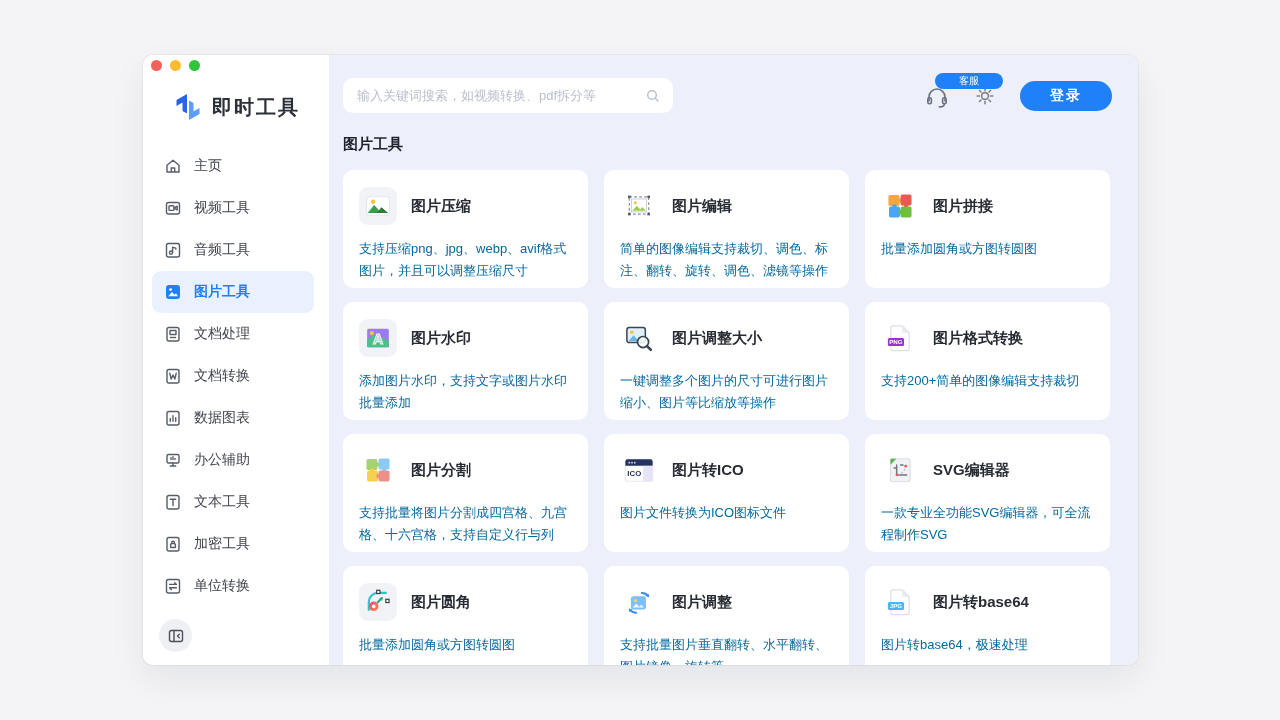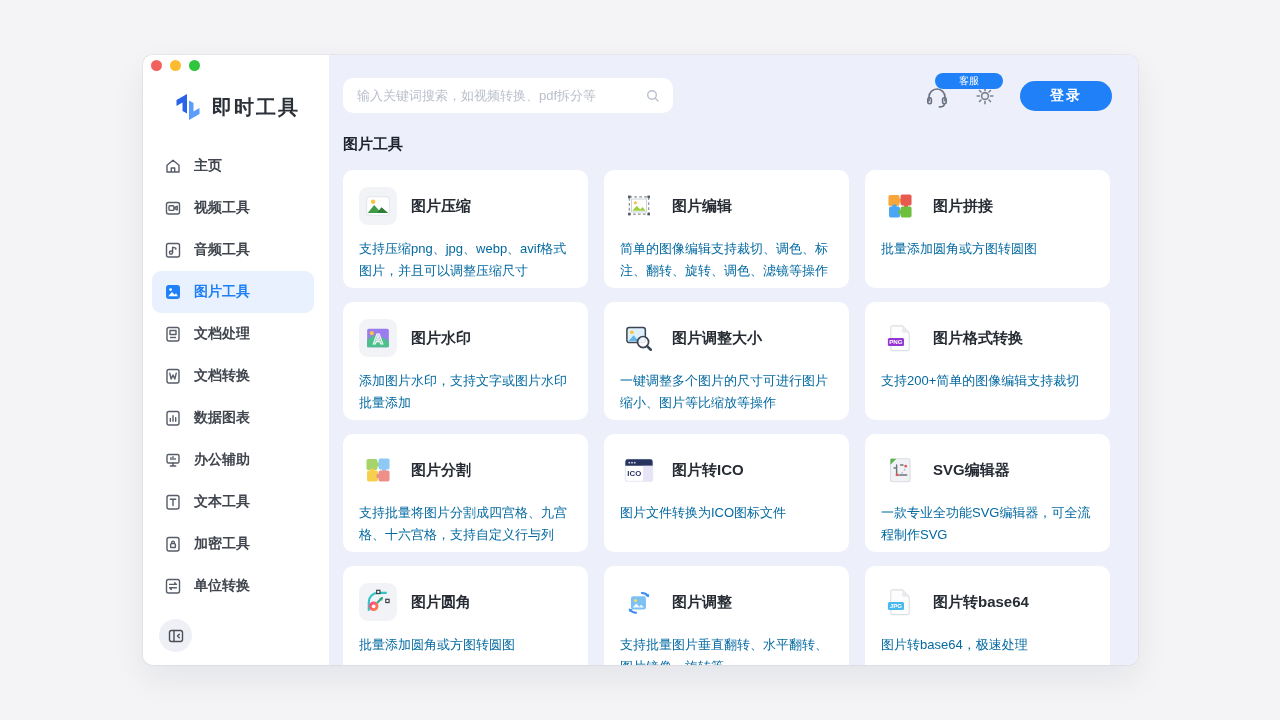--- a/index.html
+++ b/index.html
@@ -17,21 +17,21 @@
   
   .sidebar { width:186px; flex:none; position:relative; background:#fff;text-align:right; }
   .traffic { position:absolute; top:5px; left:8px; display:flex; gap:8px; }
   .dot { width:11px; height:11px; border-radius:50%; }
   .dot.red{ background:#f2625c; } .dot.yellow{ background:#fbbc2f; } .dot.green{ background:#30c53c; }
   .logo-row { position:absolute; top:37px; left:30px; display:flex; align-items:center; gap:9px; }
   .logo-text { font-size:20px; font-weight:700; color:#2b3038; letter-spacing:2px; }
   .nav { position:absolute; top:90px; left:9px; right:15px; }
   .nav-item {
     height:42px; display:flex; align-items:center; gap:12px; padding:0 12px;
-    border-radius:9px; color:#40454e; font-size:14px; cursor:pointer;font-weight:bold;
+    border-radius:9px; color:#40454e; font-size:14px; cursor:pointer;
   }
   .nav-item .nav-icon { width:18px; height:18px; display:flex; color:#565c68; }
   .nav-item.active { background:#e9f1fe; color:#2080f7; font-weight:600; }
   .nav-item.active .nav-icon { color:#2080f7; }
   .collapse-btn {
     position:absolute; left:16px; bottom:13px; width:33px; height:33px; border-radius:50%;
     background:#eef0f5; display:flex; align-items:center; justify-content:center; cursor:pointer;
     color:#4a4f58;
   }
   

